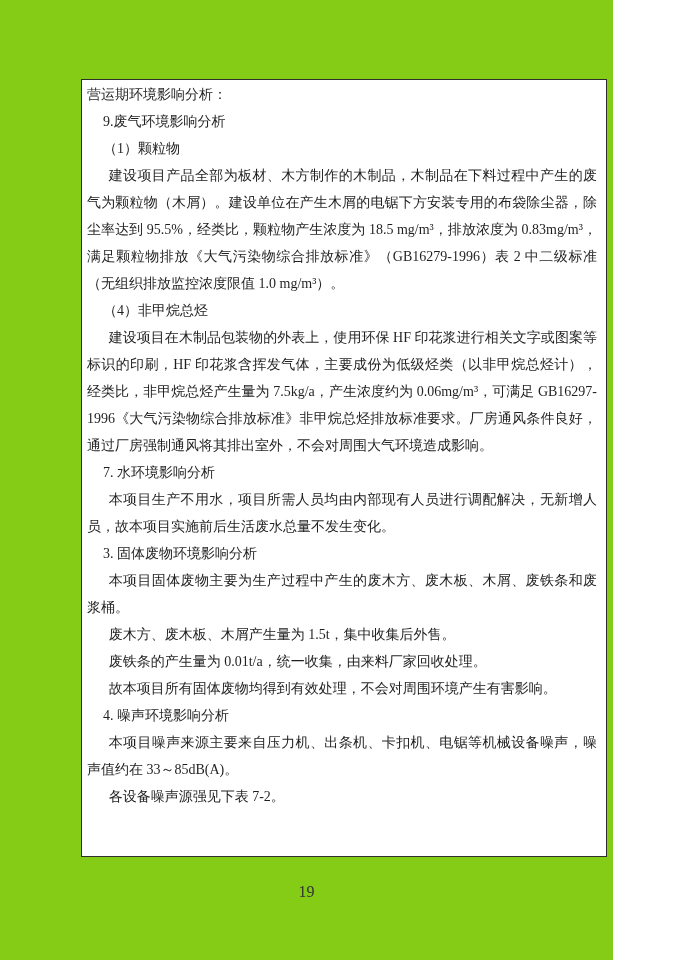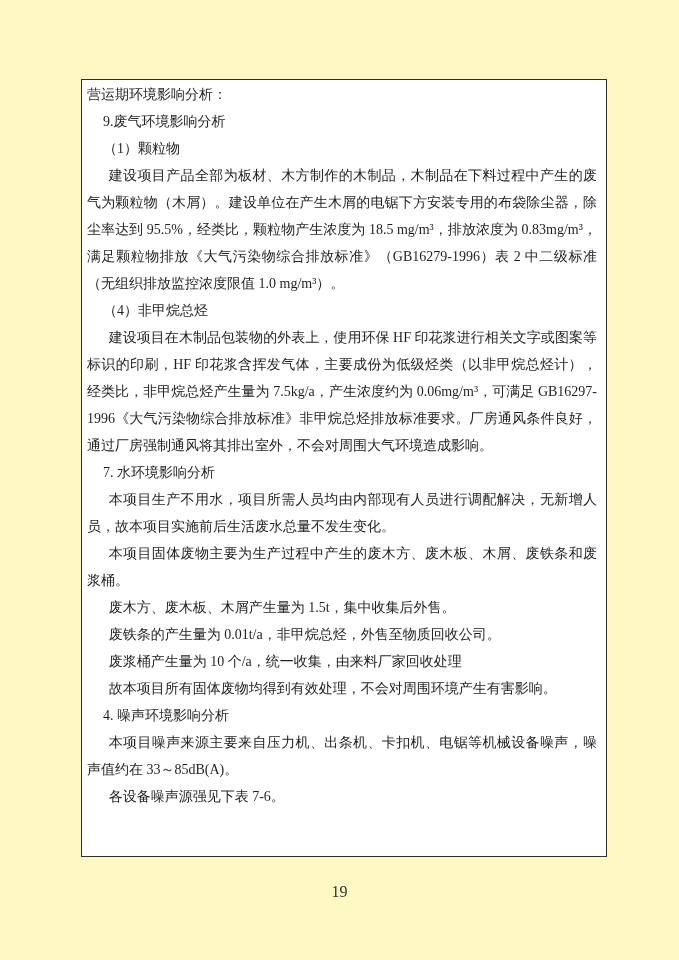--- a/index.html
+++ b/index.html
@@ -2,23 +2,23 @@
 <html><head>
 <meta charset="utf-8">
 <style>
   html, body {
     margin: 0;
     padding: 0;
     background: #ffffff;
   }
   .page {
     position: relative;
-    width: 679px;
+    width: 613px;
     height: 960px;
-    background: #fef9c3;
+    background: #84cc16;
     font-family: "Liberation Serif", "DejaVu Serif", serif;
     color: #1f1f1f;
     overflow: hidden;
   }
   .content-frame {
     position: absolute;
     left: 81px;
     top: 79px;
     width: 526px;
     height: 778px;
@@ -57,26 +57,26 @@
   <div class="content-frame">
     <div class="doc-body" id="doc-body">
         <p class="plain">营运期环境影响分析：</p>
         <p class="heading">9.废气环境影响分析</p>
         <p class="heading">（1）颗粒物</p>
         <p class="body">建设项目产品全部为板材、木方制作的木制品，木制品在下料过程中产生的废气为颗粒物（木屑）。建设单位在产生木屑的电锯下方安装专用的布袋除尘器，除尘率达到 95.5%，经类比，颗粒物产生浓度为 18.5 mg/m³，排放浓度为 0.83mg/m³，满足颗粒物排放《大气污染物综合排放标准》（GB16279-1996）表 2 中二级标准（无组织排放监控浓度限值 1.0 mg/m³）。</p>
         <p class="heading">（4）非甲烷总烃</p>
         <p class="body">建设项目在木制品包装物的外表上，使用环保 HF 印花浆进行相关文字或图案等标识的印刷，HF 印花浆含挥发气体，主要成份为低级烃类（以非甲烷总烃计），经类比，非甲烷总烃产生量为 7.5kg/a，产生浓度约为 0.06mg/m³，可满足 GB16297-1996《大气污染物综合排放标准》非甲烷总烃排放标准要求。厂房通风条件良好，通过厂房强制通风将其排出室外，不会对周围大气环境造成影响。</p>
         <p class="heading">7. 水环境影响分析</p>
         <p class="body">本项目生产不用水，项目所需人员均由内部现有人员进行调配解决，无新增人员，故本项目实施前后生活废水总量不发生变化。</p>
+        <p class="heading">3. 固体废物环境影响分析</p>
         <p class="body">本项目固体废物主要为生产过程中产生的废木方、废木板、木屑、废铁条和废浆桶。</p>
         <p class="body">废木方、废木板、木屑产生量为 1.5t，集中收集后外售。</p>
-        <p class="body">废铁条的产生量为 0.01t/a，非甲烷总烃，外售至物质回收公司。</p>
-        <p class="body">废浆桶产生量为 10 个/a，统一收集，由来料厂家回收处理</p>
+        <p class="body">废铁条的产生量为 0.01t/a，统一收集，由来料厂家回收处理。</p>
         <p class="body">故本项目所有固体废物均得到有效处理，不会对周围环境产生有害影响。</p>
         <p class="heading">4. 噪声环境影响分析</p>
         <p class="body">本项目噪声来源主要来自压力机、出条机、卡扣机、电锯等机械设备噪声，噪声值约在 33～85dB(A)。</p>
-        <p class="body">各设备噪声源强见下表 7-6。</p>
+        <p class="body">各设备噪声源强见下表 7-2。</p>
       </div>
   </div>
 
   <div class="page-number">19</div>
 
 </div>
 
 </body></html>

